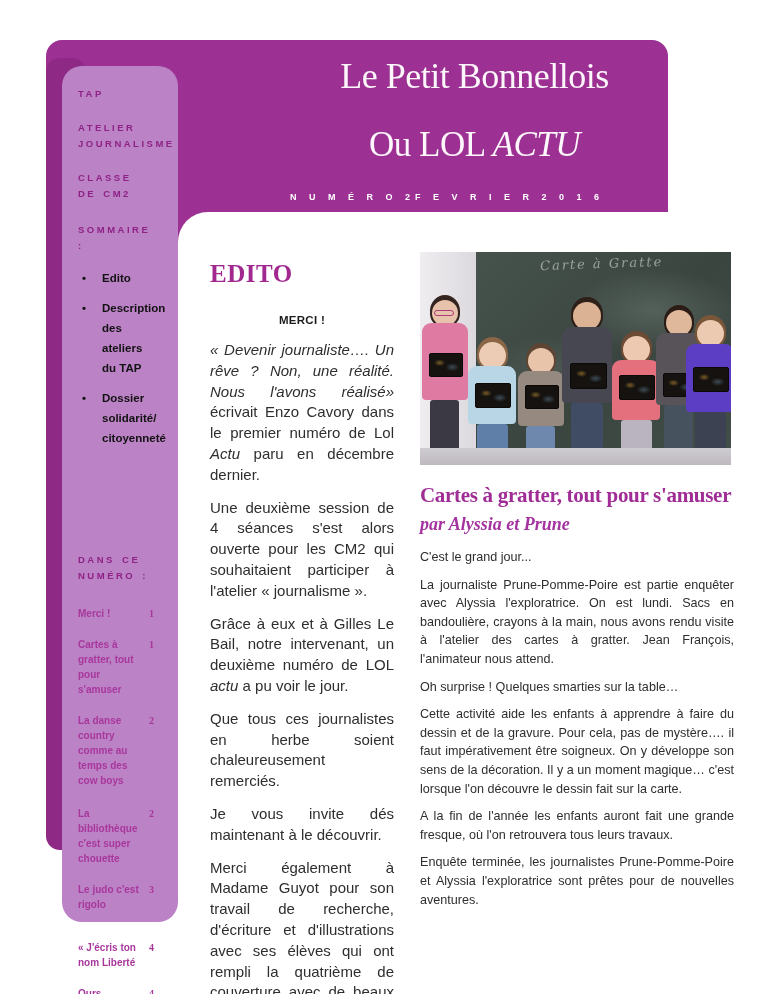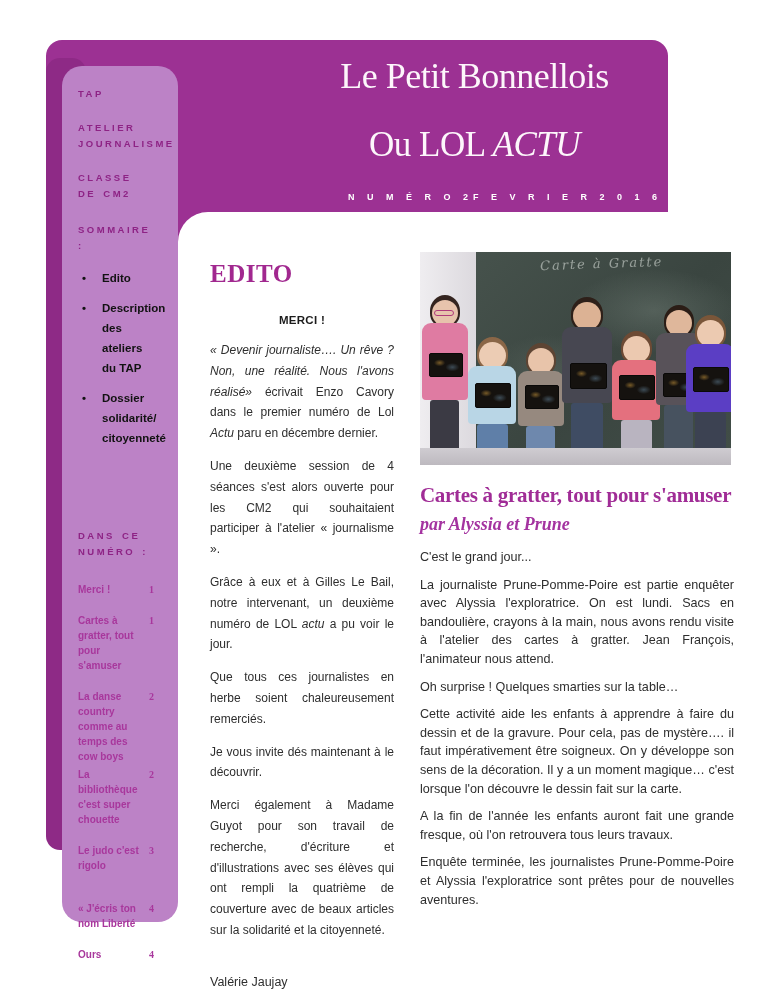--- a/index.html
+++ b/index.html
@@ -9,56 +9,56 @@
 
   
   .masthead{position:absolute;left:46px;top:40px;width:622px;height:205px;
             background:#9C3193;border-radius:16px;}
   .title-wrap{position:absolute;left:184px;top:18px;width:489px;text-align:center;
               color:#fdf6fb;font-family:"Liberation Serif",serif;}
   .title-line1{font-size:36px;letter-spacing:-0.5px;font-weight:400;line-height:1.0;}
   .title-line2{font-size:35px;letter-spacing:-0.5px;margin-top:33px;line-height:1.0;}
   .title-line2 .it{font-style:italic;}
   .issue-bar{position:absolute;left:186px;right:6px;top:152px;display:flex;
-             justify-content:flex-end;color:#ffffff;font-size:9px;font-weight:bold;
+             justify-content:center;color:#ffffff;font-size:9px;font-weight:bold;
              letter-spacing:5px;}
 
   
   .side-strip{position:absolute;left:46px;top:58px;width:40px;height:792px;
               background:#8E2A86;border-radius:14px;}
   .sidebar{position:absolute;left:62px;top:66px;width:116px;height:856px;
            background:#BC82C6;border-radius:20px;padding:0;box-sizing:border-box;}
   .sb-inner{padding:20px 24px 0 16px;}
   .sb-label{color:#8E2385;font-weight:bold;font-size:9.5px;letter-spacing:2.5px;
             line-height:16px;margin-bottom:18px;word-spacing:2px;}
   .sb-sommaire-title{margin-top:20px;margin-bottom:14px;}
   .sb-bullets{list-style:none;margin:0;padding:0;}
   .sb-bullets li{position:relative;padding-left:24px;color:#121212;font-weight:bold;
                  font-size:11.5px;line-height:20px;margin-bottom:10px;}
   .sb-bullets li:before{content:"\2022";position:absolute;left:4px;top:0;color:#111;}
-  .sb-toc-title{margin-top:80px;margin-bottom:22px;}
+  .sb-toc-title{margin-top:104px;margin-bottom:22px;}
   .toc-row{display:flex;justify-content:space-between;align-items:flex-start;
            color:#A8379C;font-weight:bold;font-size:10px;line-height:15px;}
   .toc-label{flex:1;padding-right:4px;}
   .toc-page{width:10px;text-align:right;font-family:"Liberation Serif",serif;}
   .toc-gap-s{margin-bottom:16px;}
-  .toc-gap-xs{margin-bottom:3px;}
+  .toc-gap-xs{margin-bottom:18px;}
   .toc-gap-l{margin-bottom:28px;justify-content:center;}
 
   
   .main-panel{position:absolute;left:178px;top:212px;right:0;bottom:0;background:#fff;
               border-top-left-radius:30px;}
 
   
   .edito-col{position:absolute;left:32px;top:48px;width:184px;}
   .edito-heading{font-family:"Liberation Serif",serif;font-weight:bold;color:#A1288F;
                  font-size:25px;letter-spacing:0.5px;margin:0 0 26px 0;}
   .merci{font-weight:bold;font-size:11.5px;color:#1c1c1c;text-align:center;
          margin-bottom:14px;letter-spacing:0.3px;}
-  .edito-col p{margin:0 0 12px 0;font-size:12px;line-height:20.8px;color:#2e2e2e;
+  .edito-col p{margin:0 0 12px 0;font-size:15px;line-height:20.8px;color:#2e2e2e;
                text-align:justify;}
   .edito-col p em{font-style:italic;}
   .signature{margin-top:34px;font-size:12.5px;color:#2e2e2e;}
 
   
   .article-col{position:absolute;left:242px;top:40px;width:314px;}
   .article-heading{font-family:"Liberation Serif",serif;font-weight:bold;color:#A02C96;
                    font-size:21px;letter-spacing:-0.3px;margin:18px 0 6px 0;}
   .byline{font-family:"Liberation Serif",serif;font-style:italic;font-weight:bold;
           color:#A433A0;font-size:18px;margin:0 0 13px 0;}

